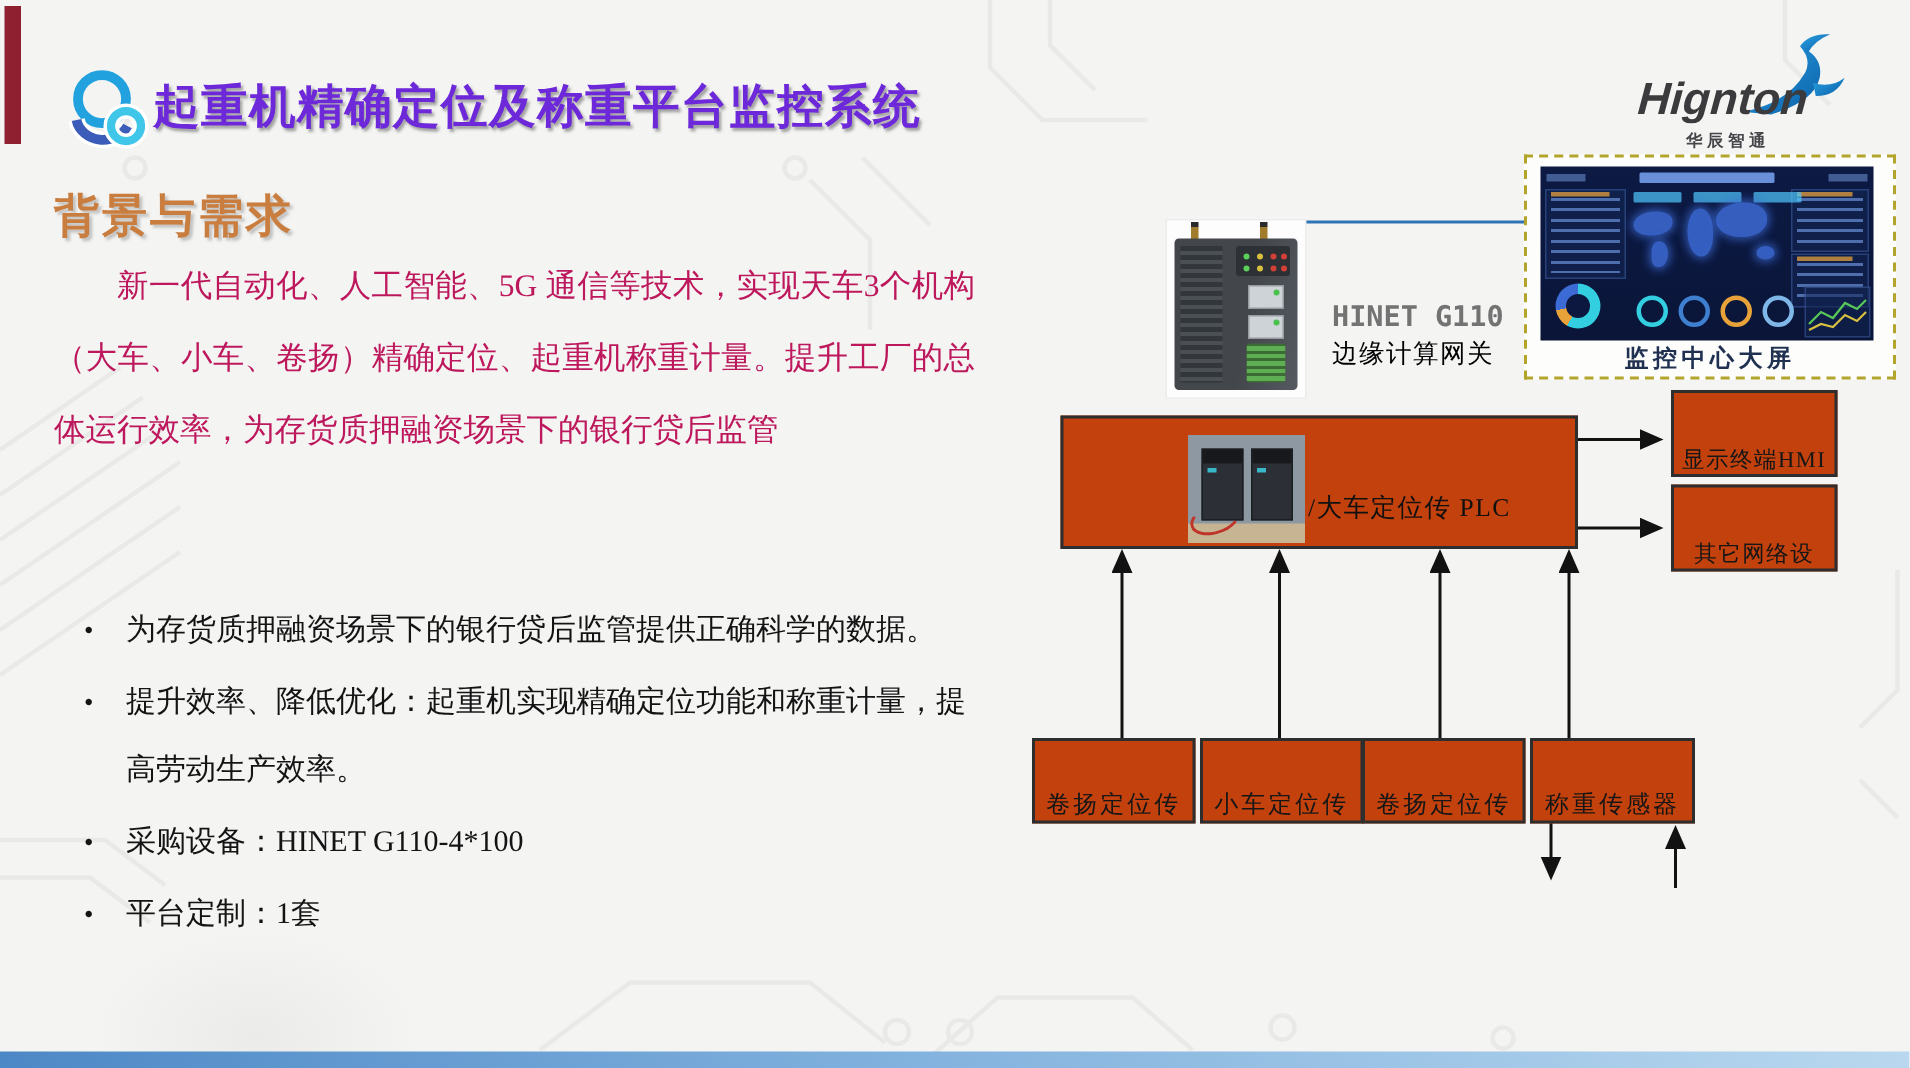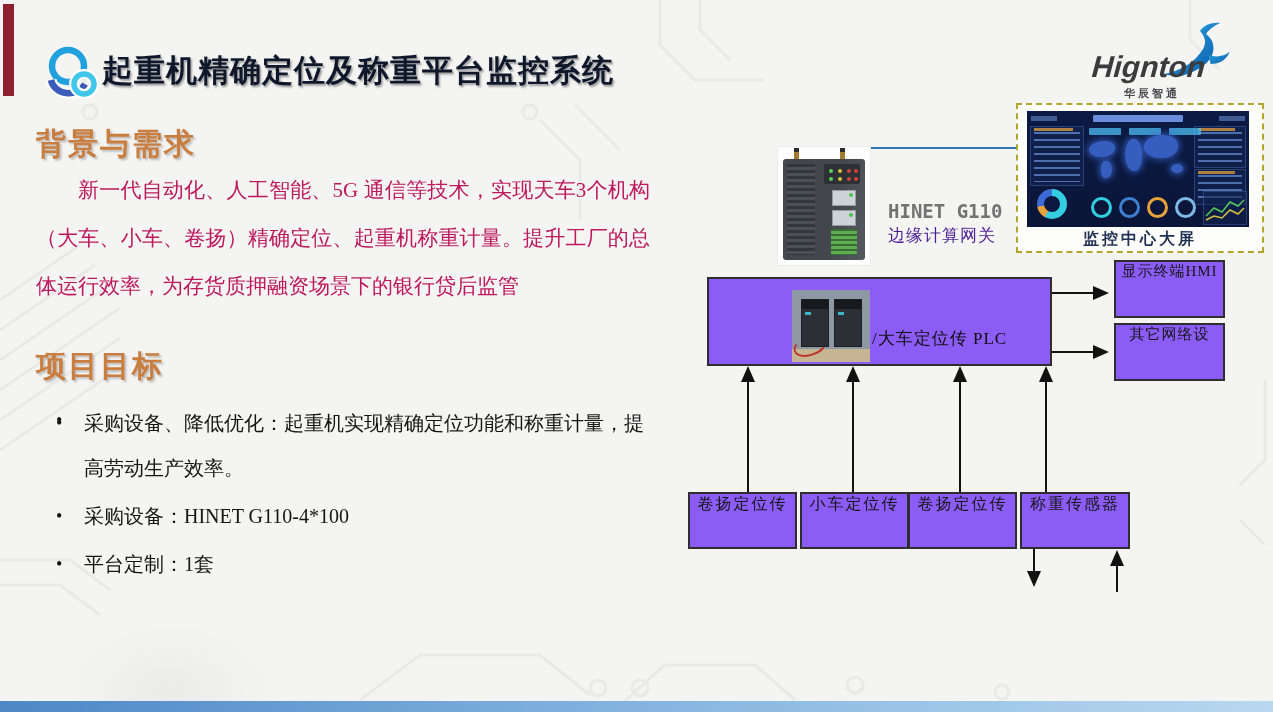--- a/index.html
+++ b/index.html
@@ -17,64 +17,64 @@
     background:radial-gradient(ellipse at center,#ebebea 0%,rgba(235,235,234,0) 70%);}
 
   
   .red-bar{position:absolute;left:3px;top:4px;width:11px;height:92px;background:#8e2030;}
   .bottom-bar{position:absolute;left:0;bottom:0;width:100%;height:11px;
     background:linear-gradient(90deg,#4d88c6 0%,#7fb0dd 45%,#b9d8ef 100%);}
 
   
   .rings-logo{position:absolute;left:42px;top:44px;width:58px;height:58px;}
   .page-title{position:absolute;left:102px;top:50px;font-size:31px;font-weight:bold;
-    letter-spacing:1px;color:#0f172a;text-shadow:1.5px 2px 2px rgba(90,90,90,.55);white-space:nowrap;}
+    letter-spacing:1px;color:#6d28d9;text-shadow:1.5px 2px 2px rgba(90,90,90,.55);white-space:nowrap;}
 
   .brand{position:absolute;left:1086px;top:22px;width:160px;height:84px;}
   .brand-antelope{position:absolute;right:0;top:0;width:92px;height:56px;}
   .brand-name{position:absolute;left:6px;top:28px;font-family:"Liberation Sans","DejaVu Sans",sans-serif;
     font-size:30px;font-weight:900;font-style:italic;color:#3b3b3d;transform:skewX(-4deg);letter-spacing:0px;}
   .brand-sub{position:absolute;left:38px;top:64px;font-family:"Liberation Sans","DejaVu Sans",sans-serif;
     font-size:11px;font-weight:bold;letter-spacing:3px;color:#46464a;}
 
   
   .sec-heading{position:absolute;font-size:30px;font-weight:bold;color:#c97d3e;
     letter-spacing:2px;text-shadow:2px 2px 2px rgba(150,150,150,.55);white-space:nowrap;}
   .h-bg{left:36px;top:124px;font-family:Liberation Mono, monospace;}
   .h-goal{left:36px;top:346px;}
   .bg-text{position:absolute;left:36px;top:166px;width:614px;font-size:21px;line-height:48px;
     text-align:justify;text-indent:2em;color:#be185d;}
   .goal-list{position:absolute;left:52px;top:398px;width:606px;margin:0;padding:0;list-style:none;}
   .goal-list li{position:relative;padding-left:32px;font-size:20px;line-height:45px;margin-bottom:3px;color:#141414;}
   .goal-list li .dot{position:absolute;left:4px;top:0;font-size:18px;}
 
   
-  .dbox{position:absolute;background:#8b5cf6;border:2px solid #2e2e2e;display:flex;
-    align-items:flex-start;justify-content:center;font-size:16px;letter-spacing:2px;color:#161616;font-family:Liberation Serif, serif;}
+  .dbox{position:absolute;background:#c2410c;border:2px solid #2e2e2e;display:flex;
+    align-items:flex-end;justify-content:center;font-size:16px;letter-spacing:2px;color:#161616;font-family:Liberation Serif, serif;}
   .connectors{position:absolute;inset:0;pointer-events:none;}
 
   
   .gw{position:absolute;left:778px;top:147px;width:92px;height:118px;background:#fdfdfd;box-shadow:0 0 0 1px #ececec;}
   .gw-ant{position:absolute;top:1px;width:5px;height:12px;background:linear-gradient(180deg,#2b2b2b 30%,#a07c2c 30%);}
   .gw-body{position:absolute;left:5px;top:12px;width:82px;height:101px;border-radius:3px;
     background:linear-gradient(100deg,#43474c 58%,#555a60 100%);}
   .gw-vent{position:absolute;left:4px;top:5px;width:28px;height:91px;
     background:repeating-linear-gradient(180deg,#33373b 0 3px,#4b5055 3px 6px);}
   .gw-led{position:absolute;right:5px;top:5px;width:36px;height:20px;background:#2d3135;border-radius:2px;}
   .gw-led::before{content:"";position:absolute;left:5px;top:5px;width:4px;height:4px;border-radius:50%;background:#5ad05a;
     box-shadow:9px 0 0 #d9c13f,18px 0 0 #d24038,25px 0 0 #d24038,0 8px 0 #5ad05a,9px 8px 0 #d9c13f,18px 8px 0 #d24038,25px 8px 0 #d24038;}
   .gw-port{position:absolute;right:9px;width:22px;height:14px;background:#ced3d7;border:1px solid #969ca1;}
   .gw-port::after{content:"";position:absolute;right:2px;top:2px;width:4px;height:4px;border-radius:50%;background:#47c24a;}
   .gw-p1{top:31px;} .gw-p2{top:51px;}
   .gw-term{position:absolute;right:8px;bottom:5px;width:26px;height:26px;background:#5fae54;
     background-image:repeating-linear-gradient(180deg,rgba(0,0,0,.38) 0 2px,transparent 2px 5px);border-radius:2px;}
 
   .gw-label{position:absolute;left:888px;top:200px;}
   .gw-model{font-family:"DejaVu Sans Mono","Liberation Mono",monospace;font-size:19px;font-weight:bold;color:#737373;}
-  .gw-desc{font-size:17px;letter-spacing:1px;color:#4c1d95;margin-top:2px;}
+  .gw-desc{font-size:17px;letter-spacing:1px;color:#000000;margin-top:2px;}
 
   
   .dash-wrap{position:absolute;left:1016px;top:103px;width:244px;height:146px;border:2px dashed #b3a52c;background:#fdfdfc;}
   .dash-screen{position:absolute;left:9px;top:6px;width:222px;height:116px;overflow:hidden;
     background:linear-gradient(180deg,#0c1a44 0%,#0a1538 100%);}
   .dash-caption{position:absolute;left:0;right:0;bottom:1px;text-align:center;font-size:16px;
     font-weight:bold;letter-spacing:3px;color:#1f3050;}
   .dash-title{position:absolute;left:66px;top:4px;width:90px;height:7px;background:rgba(115,155,235,.9);border-radius:1px;}
   .dash-chip{position:absolute;top:5px;width:26px;height:5px;background:rgba(120,160,230,.5);}
   .dash-panel{position:absolute;background:rgba(18,36,82,.6);border:1px solid rgba(90,130,210,.35);}
@@ -152,24 +152,23 @@
       <path d="M50 10 Q57 0 73 1 Q61 6 56 15 Z" fill="url(#bl)"></path>
       <path d="M60 38 Q74 42 84 34 Q78 48 62 48 Z" fill="url(#bl)"></path>
     </svg>
     <div class="brand-name">Hignton</div>
     <div class="brand-sub">华辰智通</div>
   </div>
 
   <div class="sec-heading h-bg">背景与需求</div>
   <div class="bg-text">新一代自动化、人工智能、5G 通信等技术，实现天车3个机构（大车、小车、卷扬）精确定位、起重机称重计量。提升工厂的总体运行效率，为存货质押融资场景下的银行贷后监管</div>
 
-  <div class="sec-heading h-goal">项目目标</div>
   <ul class="goal-list">
-    <li><span class="dot">•</span></li>
-    <li><span class="dot">•</span><span>采购设备、降低优化：起重机实现精确定位功能和称重计量，提高劳动生产效率。</span></li>
+    <li><span class="dot">•</span><span>为存货质押融资场景下的银行贷后监管提供正确科学的数据。</span></li>
+    <li><span class="dot">•</span><span>提升效率、降低优化：起重机实现精确定位功能和称重计量，提高劳动生产效率。</span></li>
     <li><span class="dot">•</span><span>采购设备：HINET G110-4*100</span></li>
     <li><span class="dot">•</span><span>平台定制：1套</span></li>
   </ul>
 
   <svg class="connectors" width="1273" height="712">
     <defs>
       <marker id="ah" markerWidth="9" markerHeight="8" refX="6.5" refY="3.5" orient="auto">
         <path d="M0 0 L8 3.5 L0 7 Z" fill="#121212"></path>
       </marker>
     </defs>

